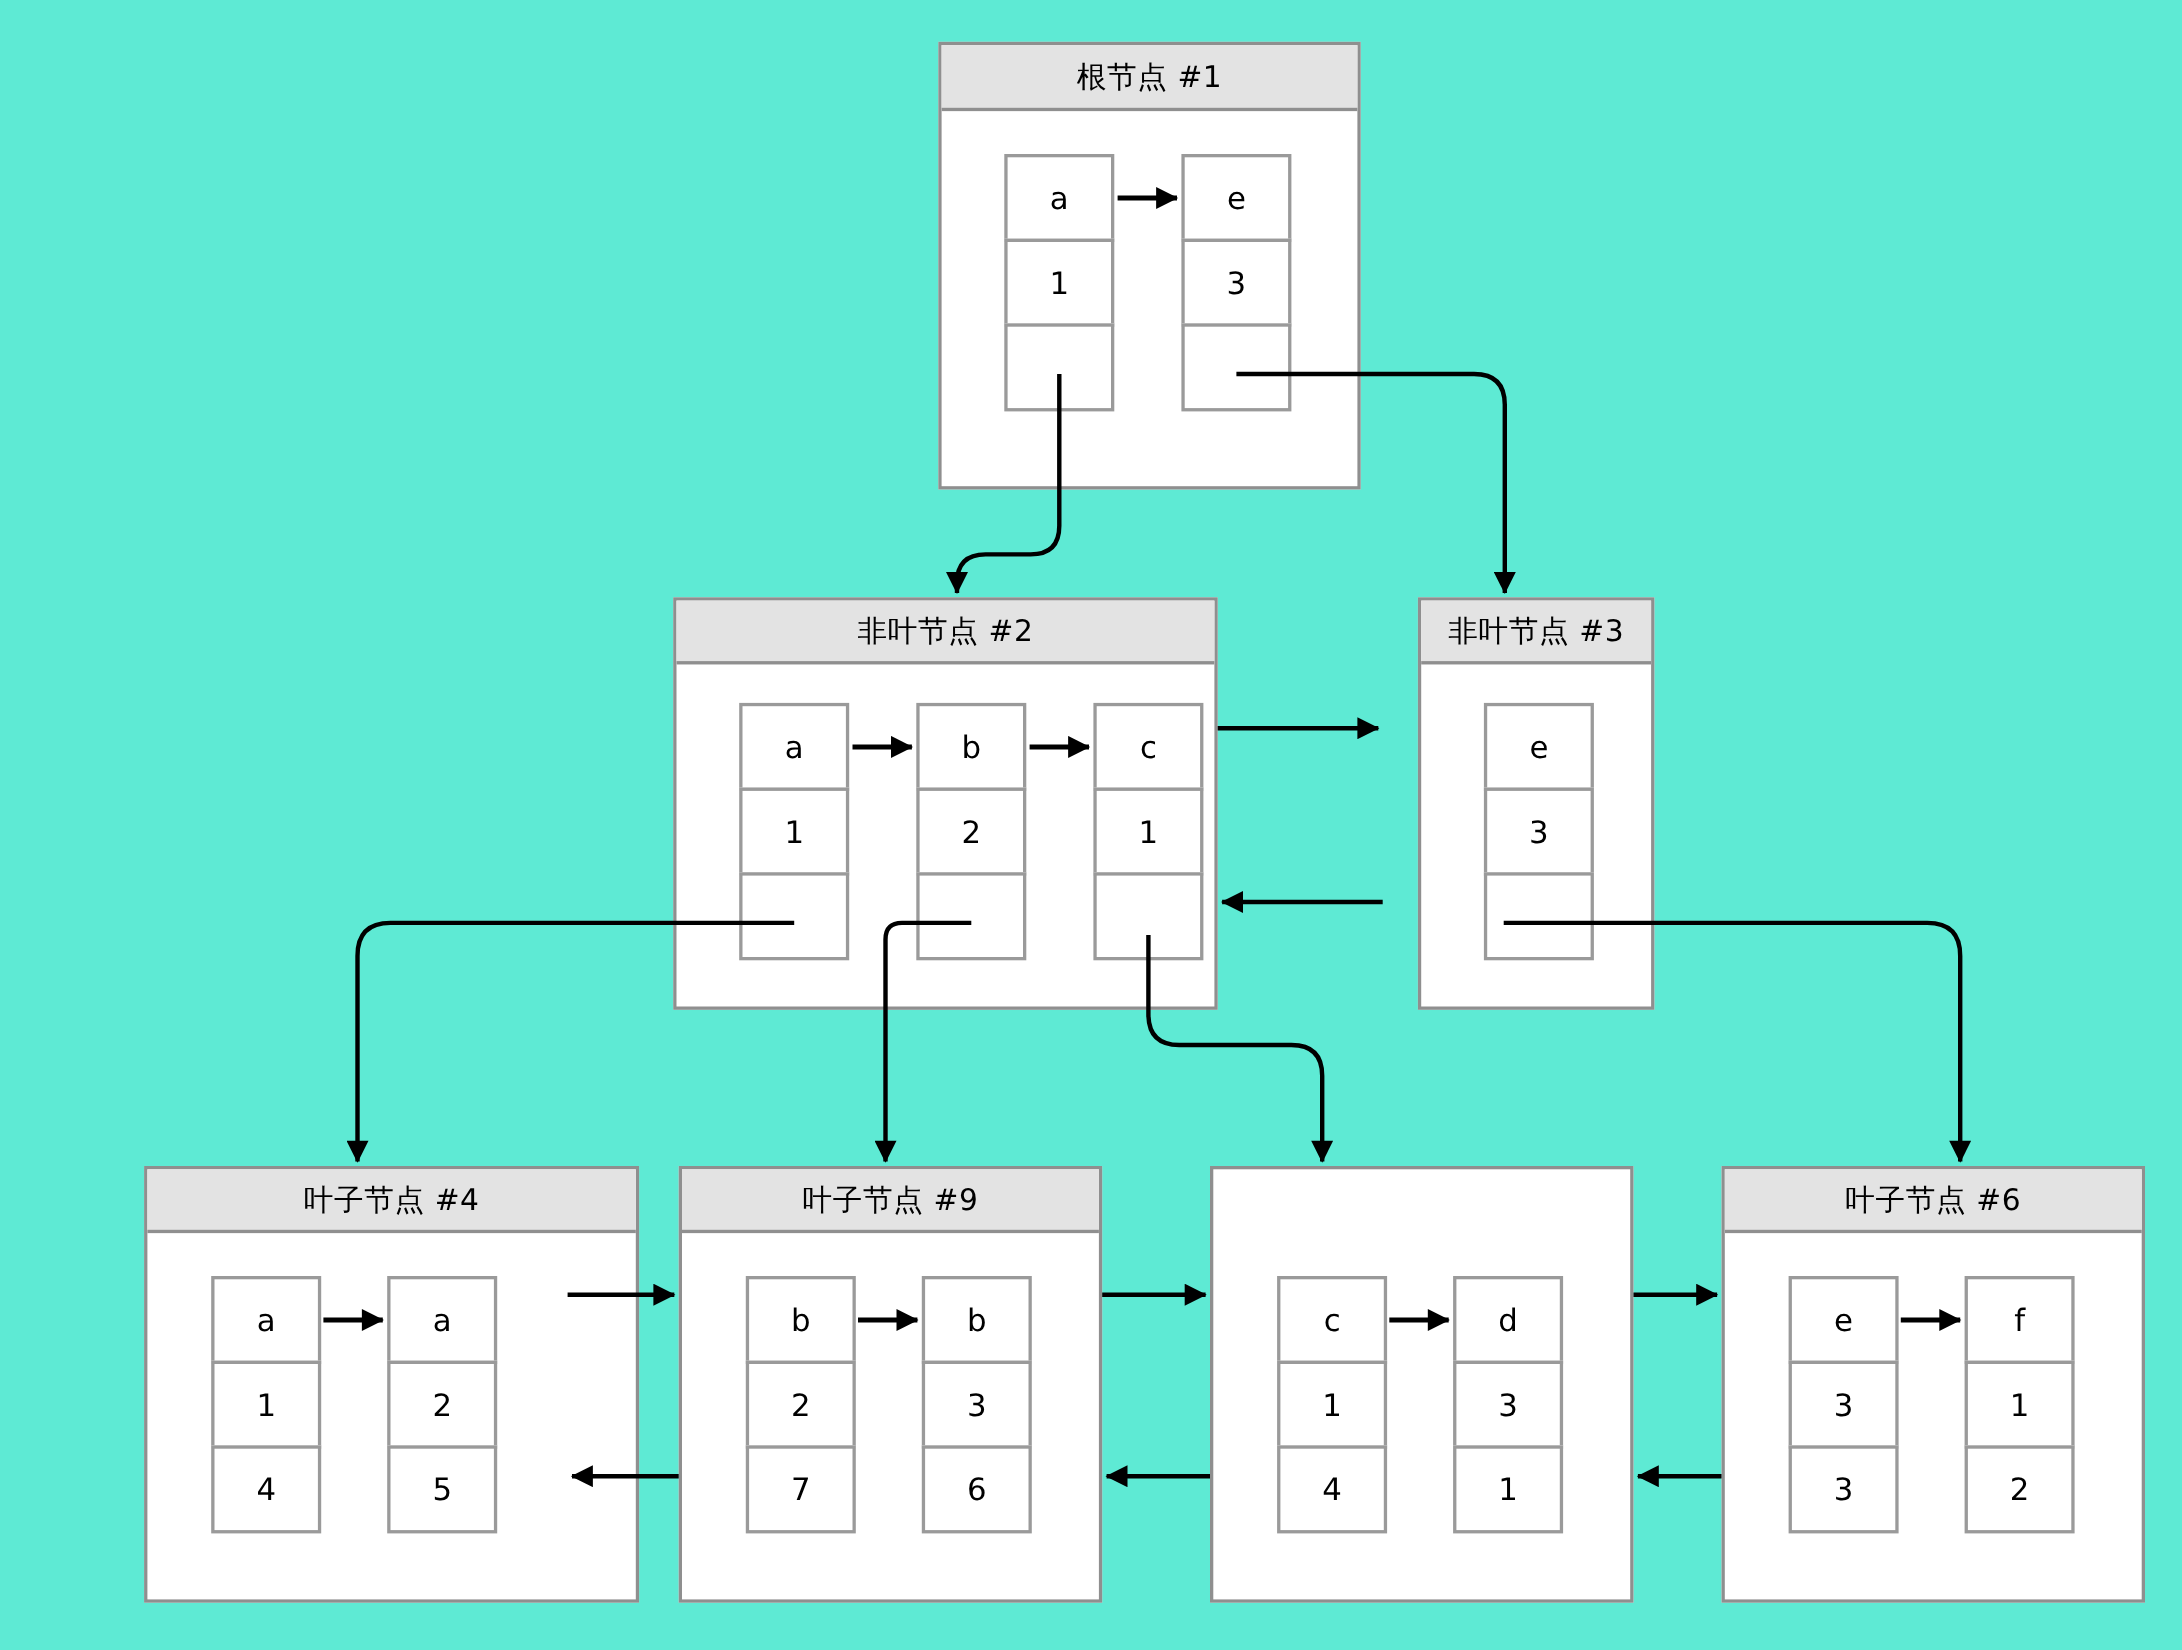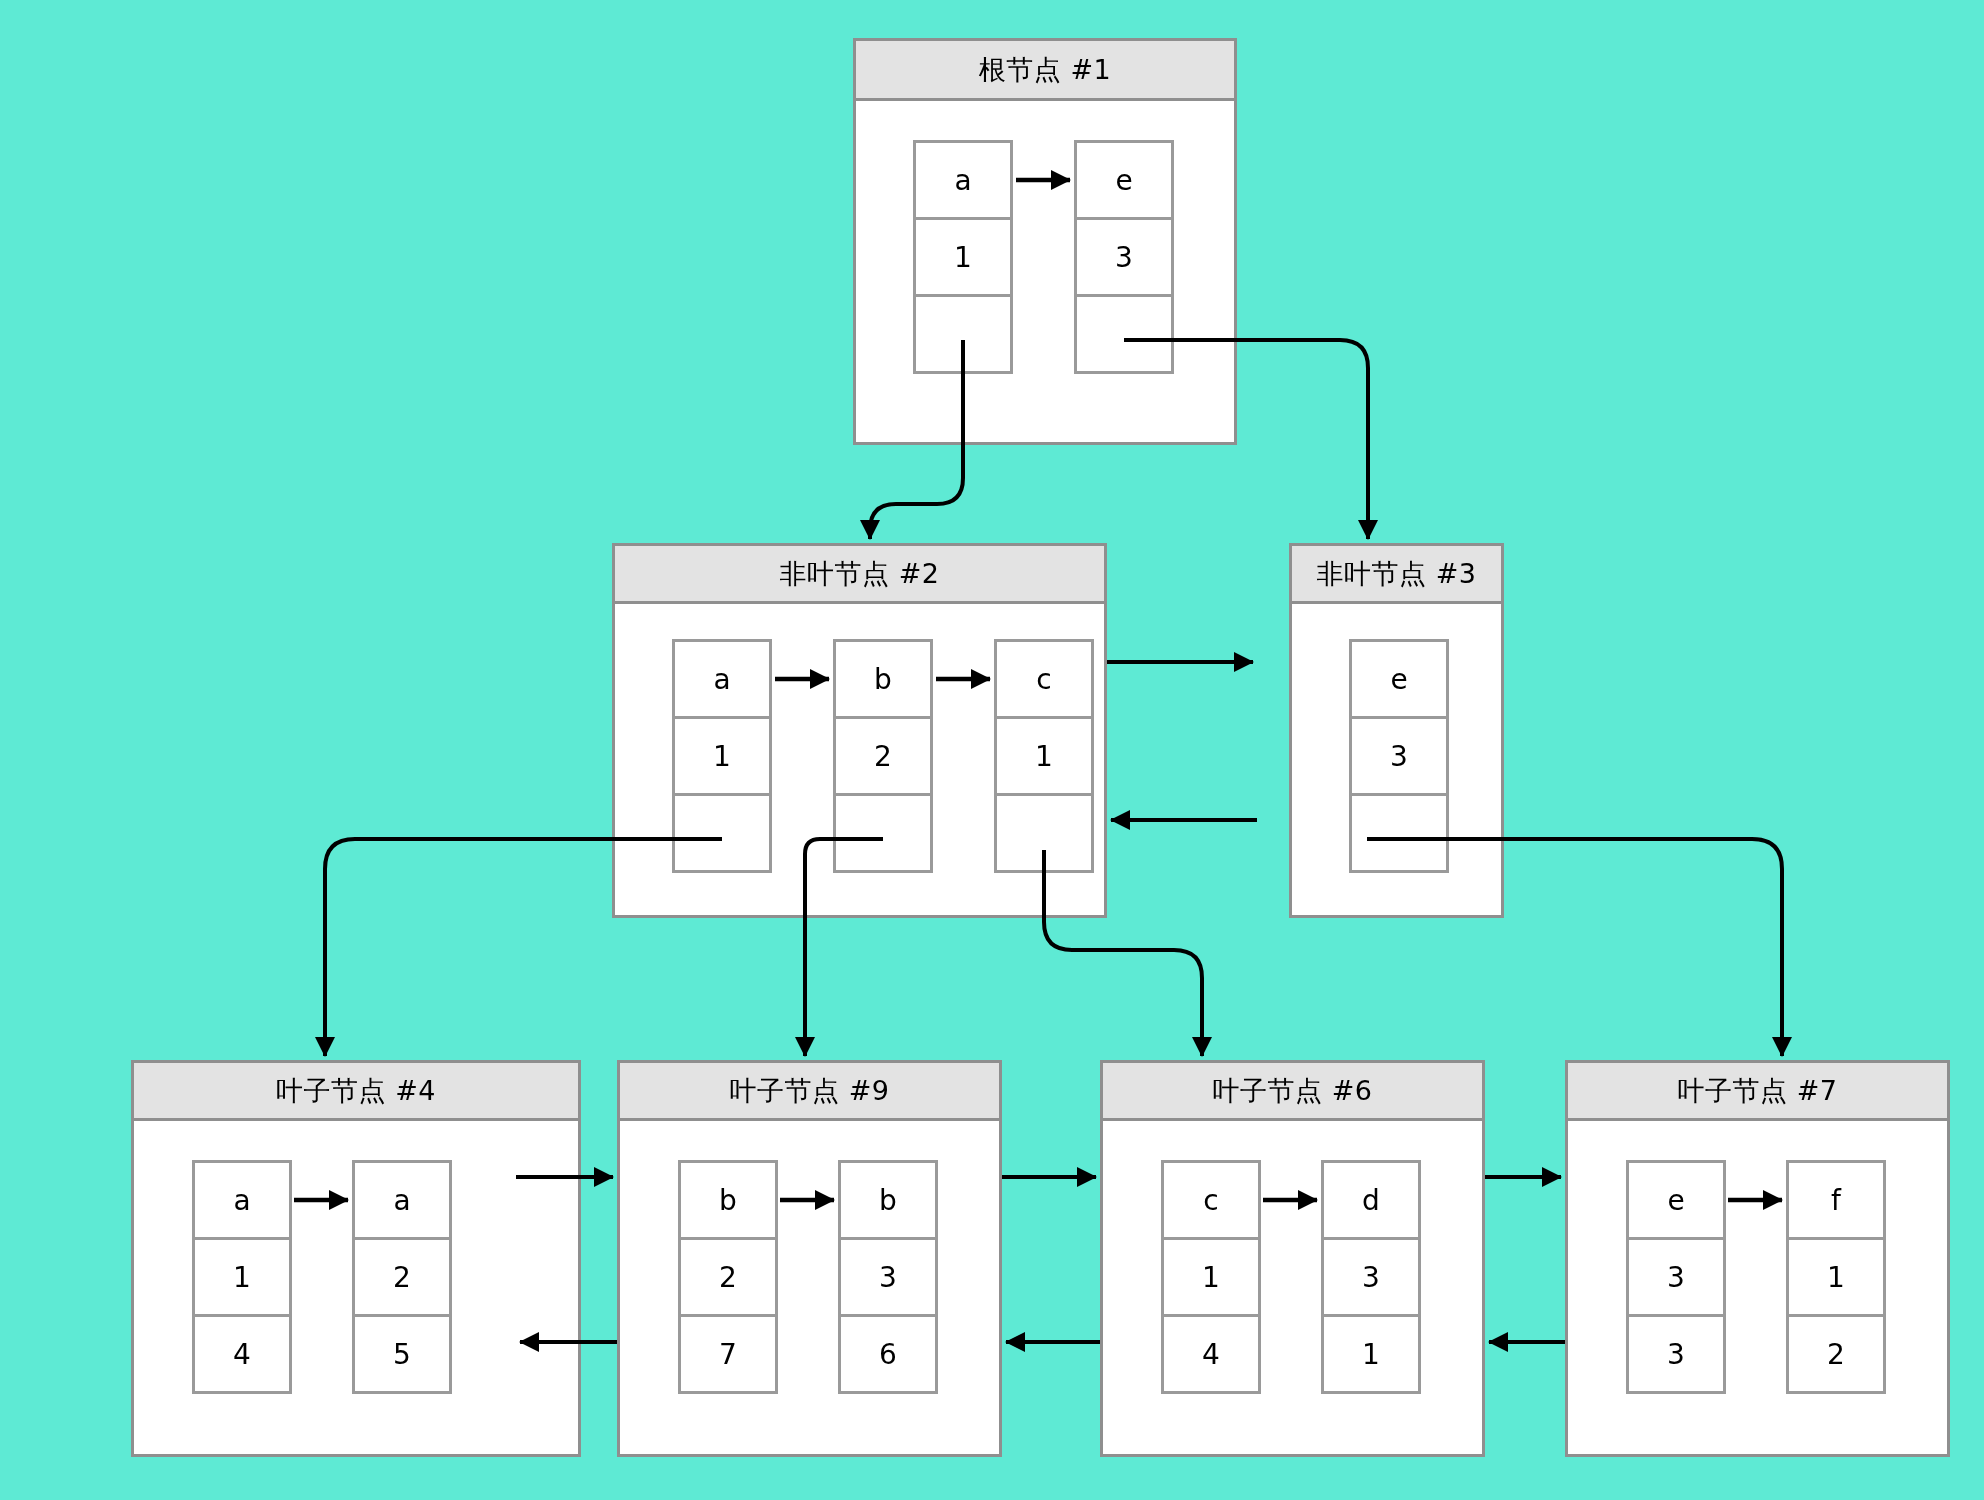--- a/index.html
+++ b/index.html
@@ -96,35 +96,34 @@
       <div class="cell">7</div>
     </div>
     <div class="col" style="left:218px; top:97px;">
       <div class="cell">b</div>
       <div class="cell">3</div>
       <div class="cell">6</div>
     </div>
   </div>
 
   <div class="node" style="left:1100px; top:1060px; width:385px; height:397px;">
-    <div class="node-header hdr58">叶子节点 #6</div>
     <div class="col" style="left:58px; top:97px;">
       <div class="cell">c</div>
       <div class="cell">1</div>
       <div class="cell">4</div>
     </div>
     <div class="col" style="left:218px; top:97px;">
       <div class="cell">d</div>
       <div class="cell">3</div>
       <div class="cell">1</div>
     </div>
   </div>
 
   <div class="node" style="left:1565px; top:1060px; width:385px; height:397px;">
-    <div class="node-header hdr58">叶子节点 #7</div>
+    <div class="node-header hdr58">叶子节点 #6</div>
     <div class="col" style="left:58px; top:97px;">
       <div class="cell">e</div>
       <div class="cell">3</div>
       <div class="cell">3</div>
     </div>
     <div class="col" style="left:218px; top:97px;">
       <div class="cell">f</div>
       <div class="cell">1</div>
       <div class="cell">2</div>
     </div>

